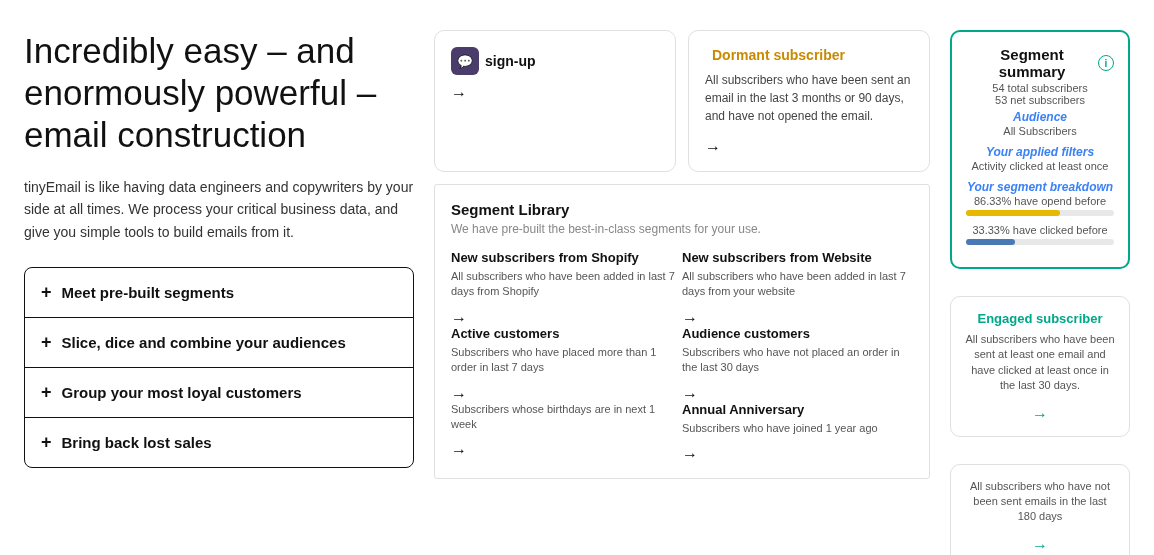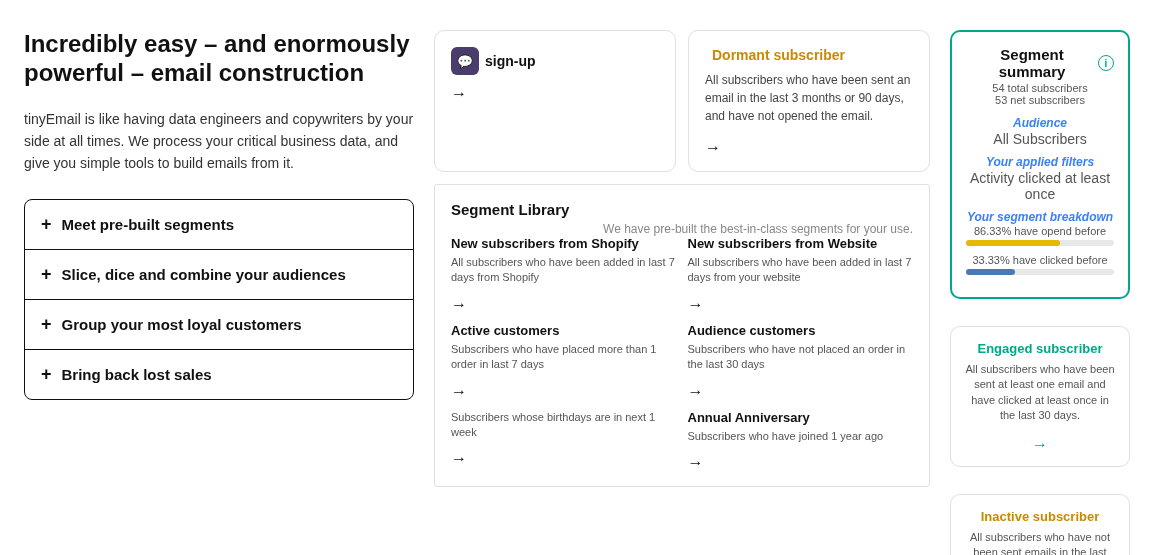--- a/index.html
+++ b/index.html
@@ -16,22 +16,22 @@
       gap: 20px;
       width: 1154px;
     }
 
     
     .left-panel {
       width: 390px;
       flex-shrink: 0;
     }
     .main-title {
-      font-size: 24px;
-      font-weight: 700;
+      font-size: 35px;
+      font-weight: 400;
       line-height: 1.2;
       color: #111;
       margin-bottom: 20px;
     }
     .main-description {
       font-size: 14px;
       color: #333;
       line-height: 1.6;
       margin-bottom: 24px;
     }
@@ -123,26 +123,26 @@
     }
     .library-title {
       font-size: 15px;
       font-weight: 700;
       color: #111;
       margin-bottom: 4px;
     }
     .library-subtitle {
       font-size: 12px;
       color: #888;
-      text-align: right;
+      margin-bottom: 14px;
     }
     .library-grid {
       display: grid;
       grid-template-columns: 1fr 1fr;
-      gap: 11px;
+      gap: 0;
     }
     .lib-item {}
     .lib-item-title {
       font-size: 13px;
       font-weight: 700;
       color: #111;
       margin-bottom: 4px;
     }
     .lib-item-desc {
       font-size: 11px;
@@ -173,31 +173,31 @@
       font-weight: 800;
       color: #111;
       display: flex;
       align-items: center;
       justify-content: space-between;
       margin-bottom: 2px;
     }
     .summary-meta {
       font-size: 11px;
       color: #555;
-      margin-bottom: 10px;
+      margin-bottom: 4px;
     }
     .summary-section-label {
       font-size: 12px;
       font-weight: 700;
       color: #3b82f6;
       margin-bottom: 1px;
       font-style: italic;
     }
     .summary-section-value {
-      font-size: 14px;
+      font-size: 11px;
       color: #555;
       margin-bottom: 8px;
     }
     .progress-label {
       font-size: 11px;
       color: #555;
       margin-bottom: 3px;
     }
     .progress-bar-wrap {
       background: #e8e8e8;
@@ -369,20 +369,19 @@
         </div>
     </div>
 
     <div class="subscriber-card">
       <div class="sub-card-title teal">Engaged subscriber</div>
       <div class="sub-card-desc">All subscribers who have been sent at least one email and have clicked at least once in the last 30 days.</div>
       <span class="arrow-link teal">→</span>
     </div>
 
     <div class="subscriber-card">
-      <div class="sub-card-title orange">Inactive subscriber</div>
       <div class="sub-card-desc">All subscribers who have not been sent emails in the last 180 days</div>
       <span class="arrow-link teal">→</span>
     </div>
 
   </div>
 
 </div>
 
 </body></html>

